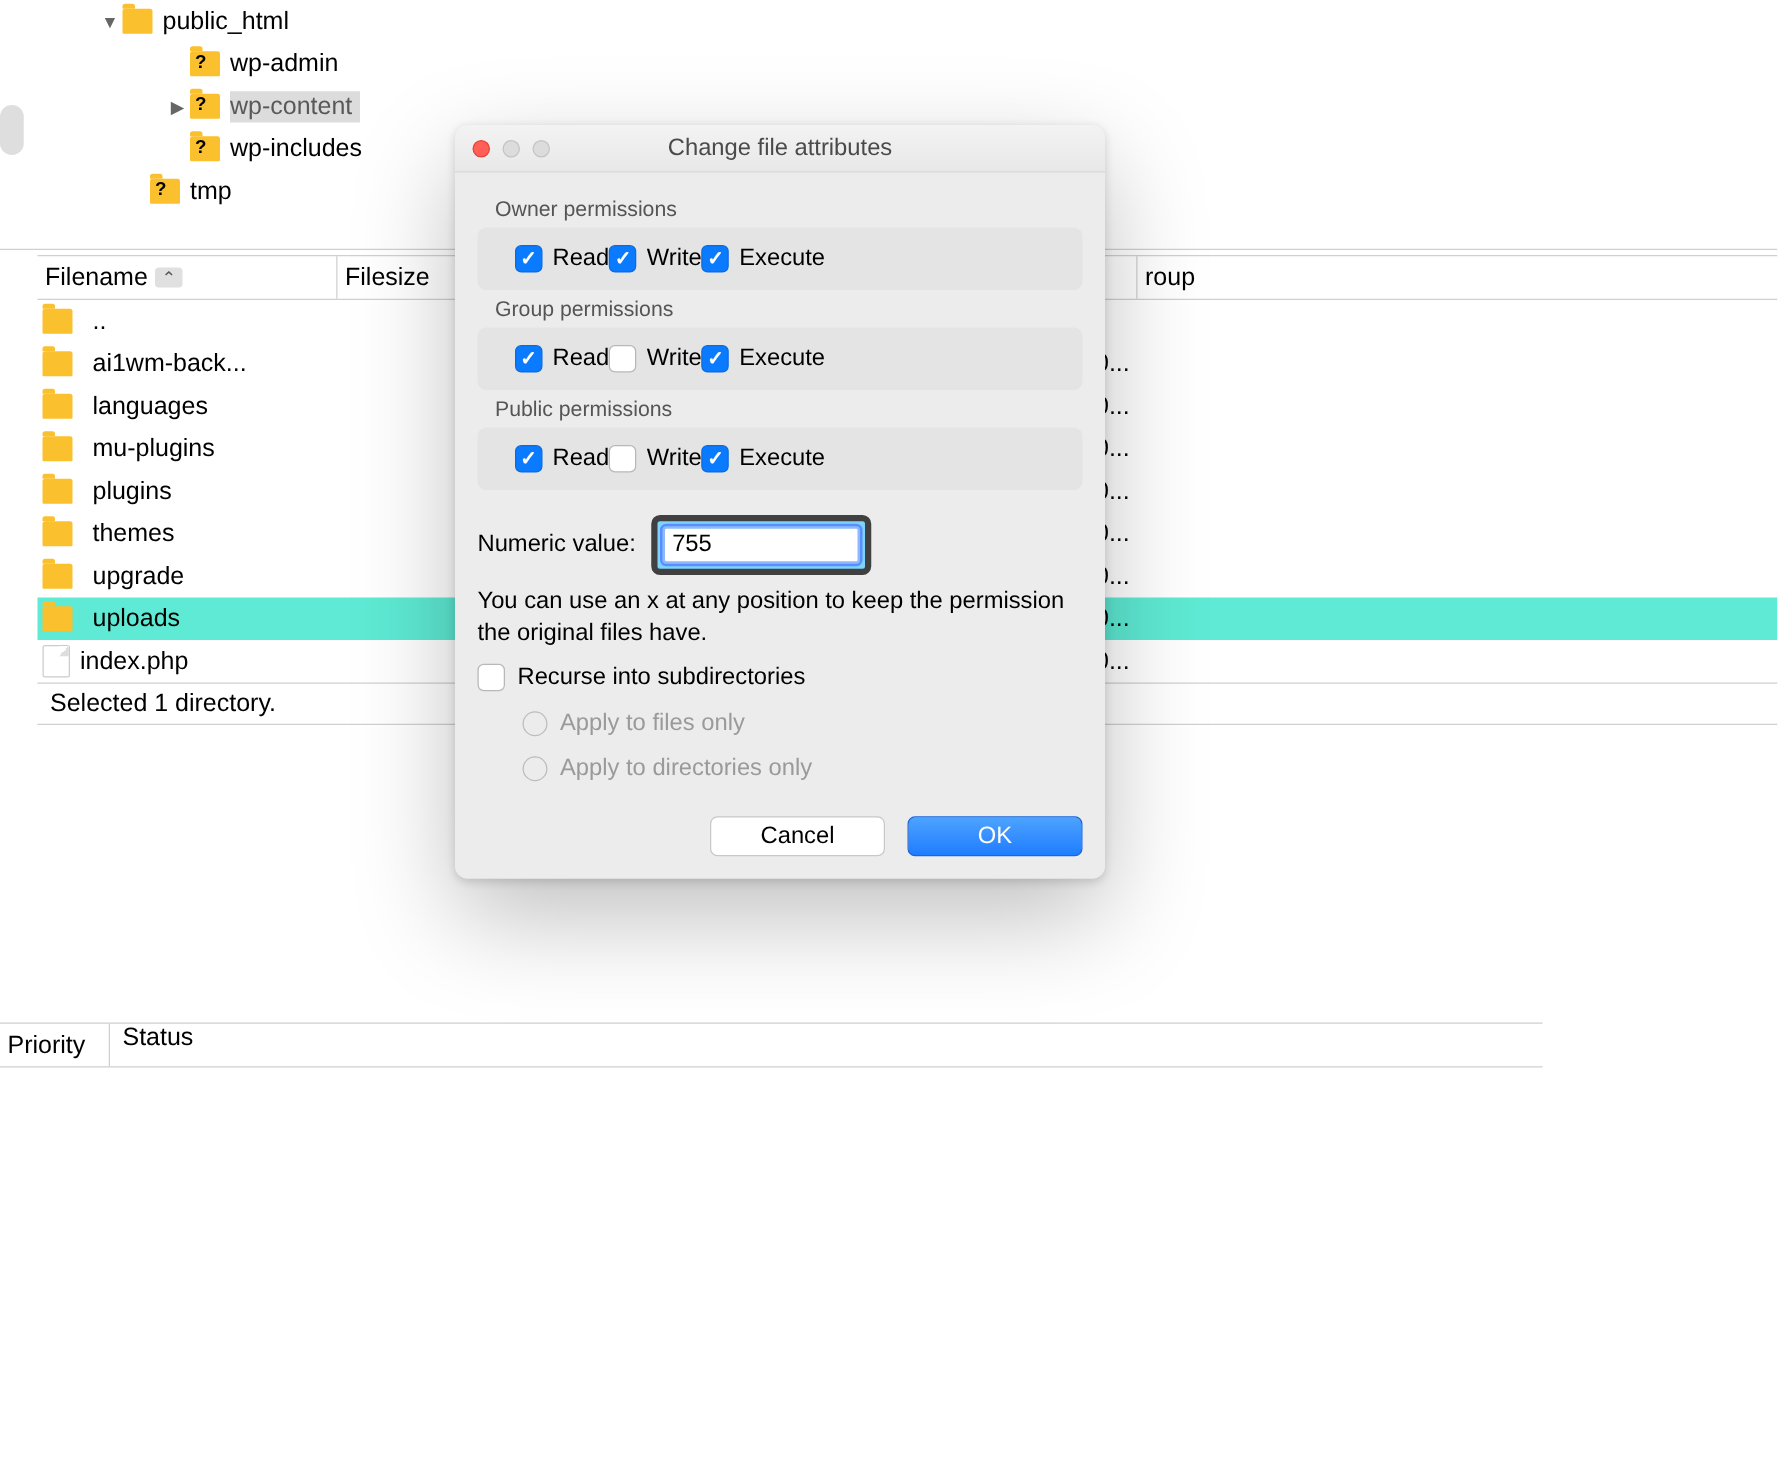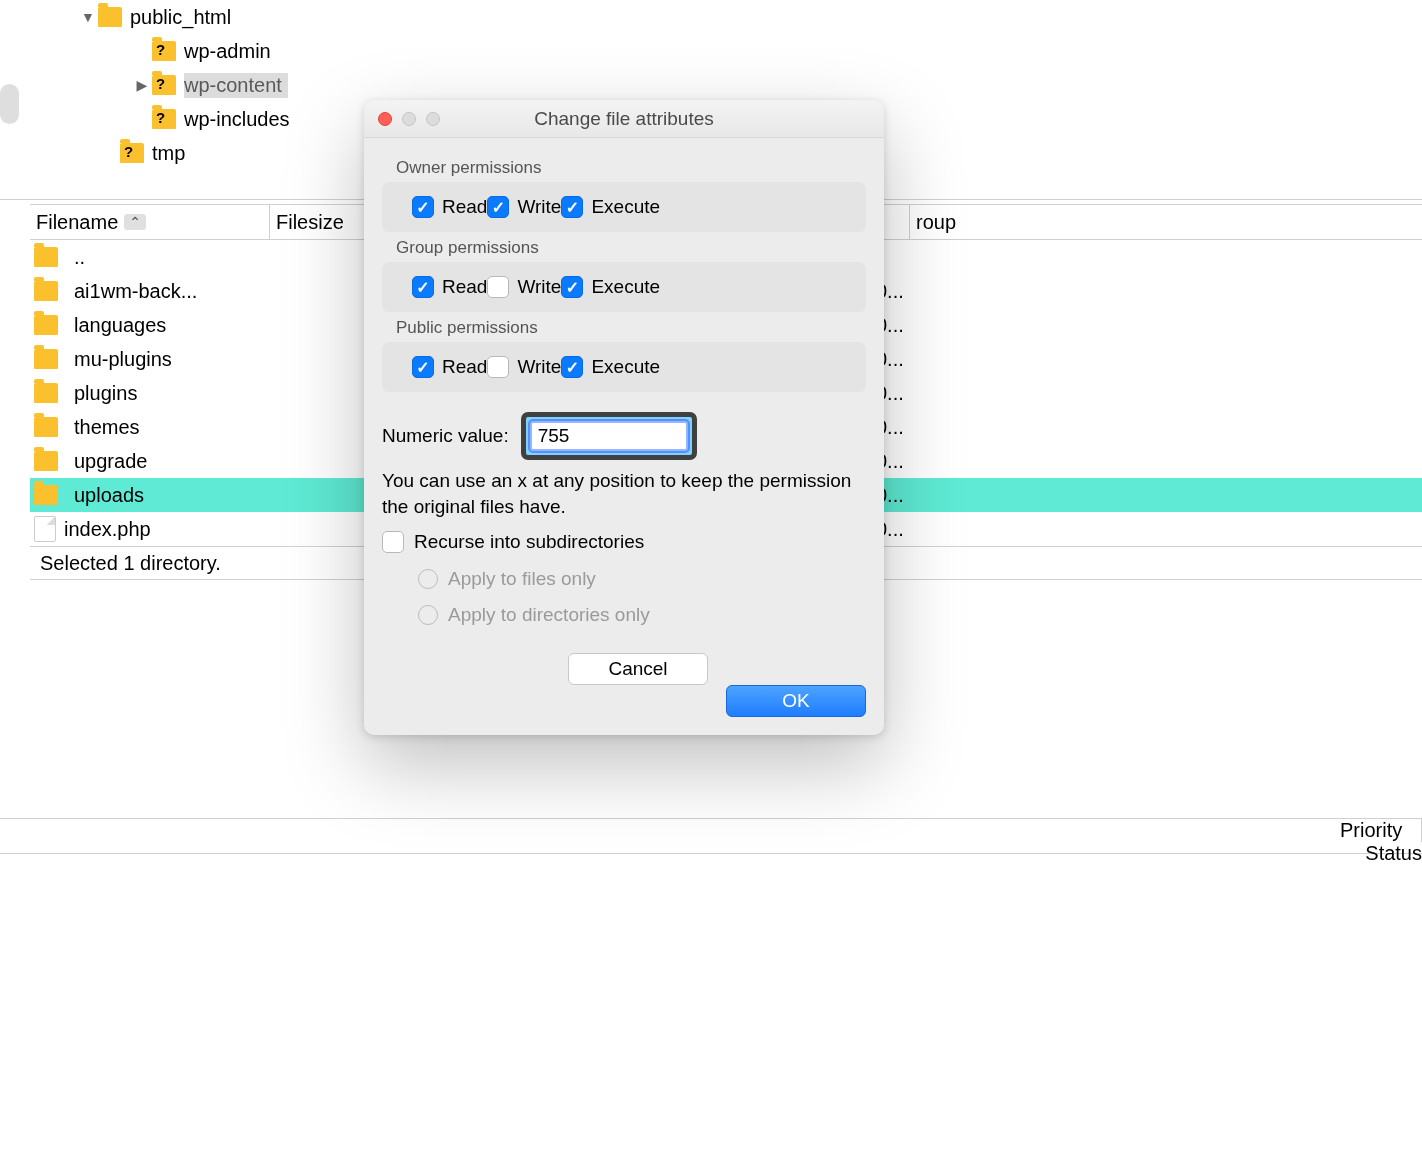--- a/index.html
+++ b/index.html
@@ -30,21 +30,21 @@
   .list-row { display:flex; align-items:center; height:34px; font-size:20px; }
   .list-row.selected { background:#5eead4; }
   .cell-name { width:240px; padding-left:4px; display:flex; align-items:center; gap:8px; }
   .cell-size { width:600px; padding-left:6px; text-align:right; padding-right:10px;}
   .cell-group { flex:1; padding-left:6px; }
   .file-icon { width:22px; height:26px; background:#fff; border:1px solid #ccc; border-radius:2px; position:relative; }
   .file-icon::before { content:""; position:absolute; top:0; right:0; width:8px; height:8px; background:linear-gradient(135deg,#fff 50%, #ddd 50%);}
   .list-status { height:34px; border-top:1px solid #d0d0d0; border-bottom:1px solid #d0d0d0; padding-left:10px; display:flex; align-items:center; font-size:20px;}
 
   
-  .bottom-bar { position:absolute; left:0; top:818px; width:1422px; height:36px; border-top:1px solid #d0d0d0; border-bottom:1px solid #d0d0d0; display:flex; align-items:flex-end; font-size:20px;flex-direction:column; }
+  .bottom-bar { position:absolute; left:0; top:818px; width:1234px; height:36px; border-top:1px solid #d0d0d0; border-bottom:1px solid #d0d0d0; display:flex; align-items:flex-start; font-size:20px; }
   .bottom-priority { padding-left:6px; width:88px; border-right:1px solid #d0d0d0; height:100%; display:flex; align-items:center;}
   .bottom-status { padding-left:10px; }
 
   
   .dialog { position:absolute; left:364px; top:100px; width:520px; background:#ececec; border-radius:10px; box-shadow:0 30px 80px rgba(0,0,0,0.25), 0 2px 8px rgba(0,0,0,0.15); overflow:hidden; }
   .titlebar { height:38px; display:flex; align-items:center; position:relative; border-bottom:1px solid #d8d8d8; background:linear-gradient(#f3f3f3,#e8e8e8);}
   .traffic { display:flex; gap:10px; margin-left:14px;}
   .tl { width:14px; height:14px; border-radius:50%; }
   .tl.red { background:#ff5f57; border:1px solid #e24238;}
   .tl.grey { background:#dcdcdc; border:1px solid #c4c4c4;}
@@ -59,24 +59,24 @@
   .cbx.checked::after { content:"✓"; color:#fff; font-size:16px; font-weight:bold;}
   .numeric-row { display:flex; align-items:center; gap:12px; margin:20px 0 8px 0;}
   .numeric-highlight { border:5px solid #404040; border-radius:7px; padding:4px; background:#7dd3fc;}
   .numeric-input { width:158px; height:30px; font-size:19px; padding:2px 6px; border:2px solid #8fb8ff; outline:2px solid #5a8dff; border-radius:3px;}
   .hint { line-height:1.35; margin-bottom:12px;}
   .recurse-row { display:flex; gap:10px; margin-bottom:8px;}
   .radio-group { margin-left:36px; color:#9a9a9a; font-size:19px;}
   .radio-row { display:flex; align-items:center; gap:10px; height:36px;}
   .radio { width:20px; height:20px; border-radius:50%; border:1.5px solid #bcbcbc; display:flex; align-items:center; justify-content:center;}
   .radio.selected::after { content:""; width:10px; height:10px; border-radius:50%; background:#9a9a9a;}
-  .dialog-buttons { display:flex; justify-content:flex-end; gap:18px; margin-top:20px;}
+  .dialog-buttons { display:flex; justify-content:flex-end; gap:18px; margin-top:20px;align-items:flex-end;}
   .btn { width:140px; height:32px; border-radius:6px; font-size:19px; display:flex; align-items:center; justify-content:center; cursor:pointer;}
   .btn-cancel { background:#fff; border:1px solid #c8c8c8;}
-  .btn-ok { background:linear-gradient(#4da3ff,#1f7dff); color:#fff; border:1px solid #1866d8;margin-top:32px;}
+  .btn-ok { background:linear-gradient(#4da3ff,#1f7dff); color:#fff; border:1px solid #1866d8;}
 </style>
 </head>
 <body>
 
 <div class="tree-panel">
   <div class="left-sliver"></div>
   <div id="tree-rows">
       <div class="tree-row" style="padding-left: 78px;">
         <span class="tree-arrow">▼</span>
         <span class="folder-yellow"></span>

